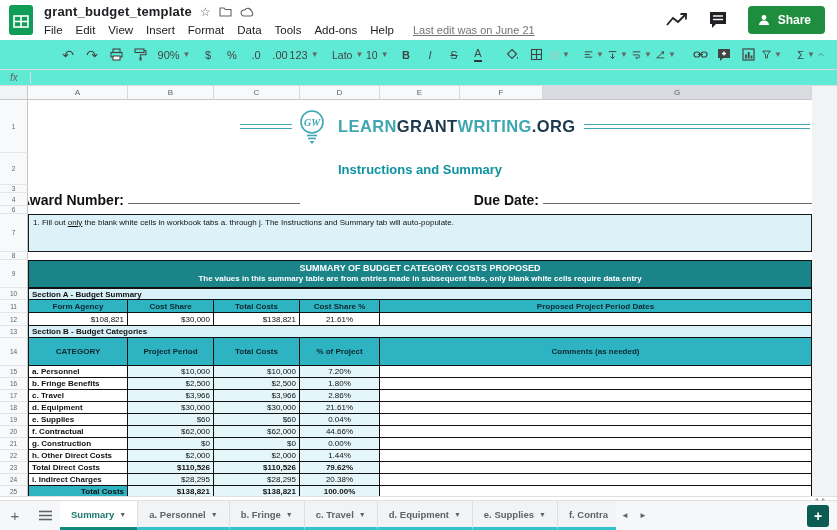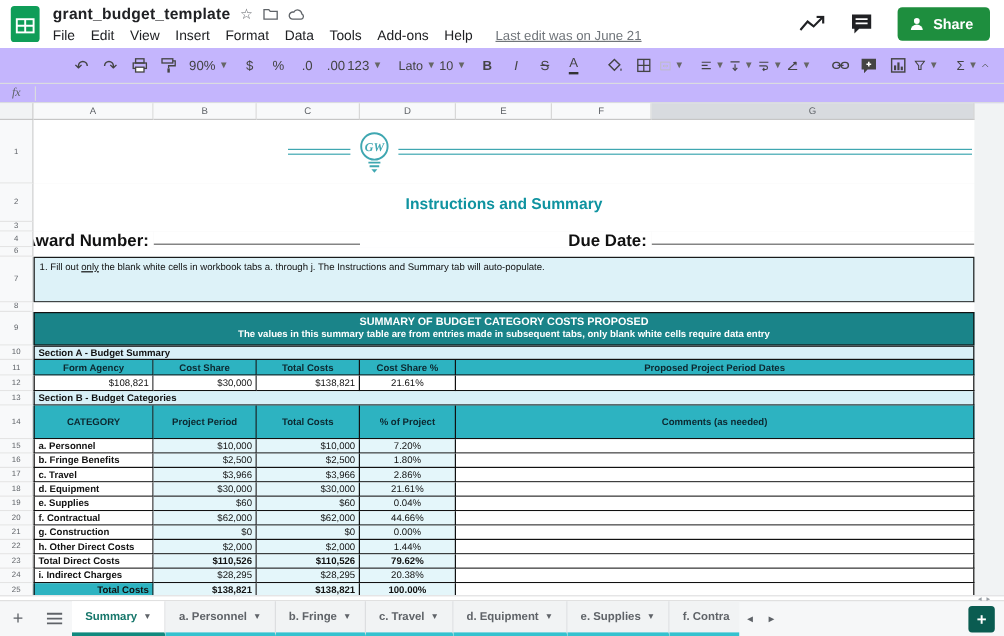--- a/index.html
+++ b/index.html
@@ -1,17 +1,17 @@
 <!DOCTYPE html>
 <html><head>
 <meta charset="utf-8">
 <style>
   * { box-sizing: border-box; margin: 0; padding: 0; }
   html,body { width:837px; height:530px; overflow:hidden; font-family:"Liberation Sans", sans-serif; background:#fff; }
-  .app { width:837px; height:530px; position:relative; background:#c4b5fd; }
+  .app { width:837px; height:530px; position:relative; background:#5eead4; }
 
   
   .topbar { height:40px; display:flex; align-items:center; padding-left:8px; background:#fff; }
   .sheets-logo { width:26px; height:30px; margin-right:10px; flex:none; }
   .titleblock { display:flex; flex-direction:column; justify-content:center; }
   .titlerow { display:flex; align-items:center; gap:8px; height:18px; }
   .doc-title { font-size:13px; color:#202124; font-weight:bold; letter-spacing:.2px; }
   .tiny-ic { font-size:12px; color:#5f6368; line-height:1; }
   .menurow { display:flex; align-items:center; height:16px; margin-top:1px; }
   .menu-item { font-size:11.5px; color:#202124; margin-right:13px; cursor:default; }
@@ -27,21 +27,21 @@
   .drop { font-size:8px; color:#666; margin-left:3px; }
   .fontbox { width:86px; justify-content:space-between; padding:0 4px; font-size:10.5px; }
   .sizebox { width:38px; justify-content:space-between; padding:0 4px; font-size:10.5px; }
   .b { font-weight:bold; } .i { font-style:italic; } .s { text-decoration:line-through; }
   .a-ul { border-bottom:2px solid #333; line-height:1; padding-bottom:1px; }
   .disabled { color:#bdbdbd !important; }
   .collapse { margin-left:auto; padding-right:14px; color:#5f6368; }
 
   
   .fbar { height:16px; border-bottom:1px solid #dadce0; display:flex; align-items:center; }
-  .fx { font-family:Liberation Serif, serif; font-style:italic; font-size:10px; color:#5f6368; padding:0 12px 0 10px; }
+  .fx { font-family:Liberation Sans, sans-serif; font-style:italic; font-size:10px; color:#5f6368; padding:0 12px 0 10px; }
   .fdiv { width:1px; height:12px; background:#dadce0; }
 
   
   .colhdr { height:14px; display:flex; background:#f1f3f4; }
   .corner { width:28px; background:#f1f3f4; border-right:1px solid #c6c6c6; border-bottom:1px solid #c6c6c6; flex:none; }
   .ch { flex:none; background:#f8f9fa; border-right:1px solid #d8d8d8; border-bottom:1px solid #c6c6c6; font-size:8px; color:#5f6368; display:flex; align-items:center; justify-content:center; }
   .ch.sel { background:#d8dbdf; }
 
   
   .gridwrap { height:396px; background:#f1f3f4; overflow:hidden; }
@@ -313,20 +313,21 @@
       <div class="rn">1</div>
       <div class="c wFull white" style="display:flex;align-items:center;padding-left:212px;padding-right:2px;">
         <div class="logo-line" style="width:52px"></div>
         <svg width="36" height="40" viewBox="0 0 36 40" style="margin:0 2px;">
           <circle cx="18" cy="15" r="11" fill="none" stroke="#3fa7b1" stroke-width="1.6"></circle>
           <text x="18" y="19" text-anchor="middle" font-size="10" font-style="italic" font-weight="bold" fill="#3fa7b1" font-family="Liberation Serif, serif">GW</text>
           <line x1="13" y1="28.5" x2="23" y2="28.5" stroke="#3fa7b1" stroke-width="1.6"></line>
           <line x1="14" y1="31.5" x2="22" y2="31.5" stroke="#3fa7b1" stroke-width="1.6"></line>
           <path d="M15.5 34 L20.5 34 L18 37 Z" fill="#3fa7b1"></path>
         </svg>
+        <span class="brand"><span class="bt">LEARN</span><span class="bd">GRANT</span><span class="bt">WRITING</span><span class="bd">.ORG</span></span>
         <div class="logo-line" style="flex:1"></div>
       </div>
     </div>
 
     <div class="r" style="height:32px">
       <div class="rn">2</div>
       <div class="c wFull white" style="display:flex;align-items:center;justify-content:center;">
         <span class="subtitle">Instructions and Summary</span>
       </div>
     </div>

